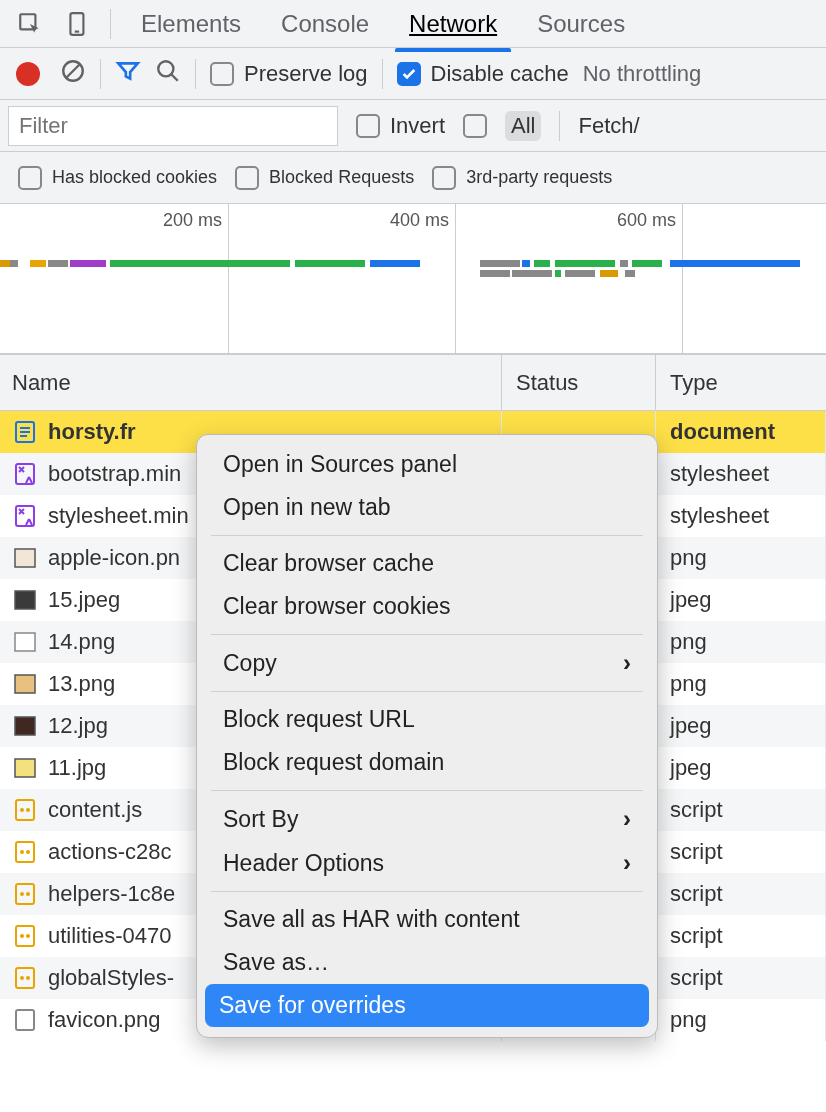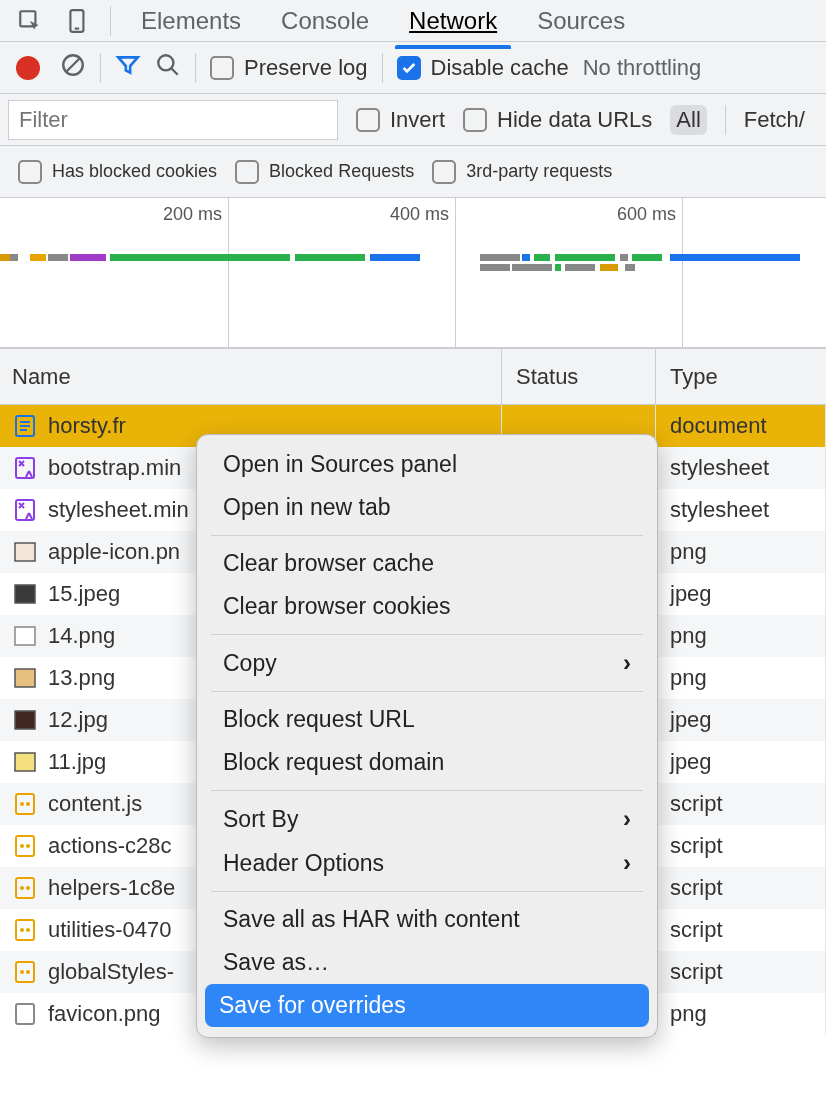--- a/index.html
+++ b/index.html
@@ -9,21 +9,21 @@
     color: #333;
     background: #fff;
     width: 826px;
     height: 1112px;
     overflow: hidden;
   }
   
   .tabrow {
     display: flex;
     align-items: center;
-    height: 42px;
+    height: 48px;
     background: #f1f3f4;
     border-bottom: 1px solid #cacdd1;
     padding-left: 8px;
     gap: 4px;
     font-size: 24px;
     color: #5f6368;
     white-space: nowrap;
   }
   .tabrow .icon-btn {
     width: 44px;
@@ -183,21 +183,21 @@
   .trow {
     display: flex;
     height: 42px;
     align-items: center;
     font-size: 22px;
     color: #333;
     border-bottom: 0;
   }
   .trow:nth-child(odd)  { background: #ffffff; }
   .trow:nth-child(even) { background: #f5f6f7; }
-  .trow.selected { background: #eab308; }
+  .trow.selected { background: #fde047; font-weight: bold; }
   .cell-name {
     width: 502px;
     padding-left: 14px;
     display: flex;
     align-items: center;
     gap: 12px;
     border-right: 1px solid #e3e5e8;
     height: 100%;
     white-space: nowrap;
     overflow: hidden;
@@ -327,21 +327,20 @@
 </div>
 
 <div class="filterrow">
   <input class="filter-input" placeholder="Filter" style="">
   <label class="chk">
     <span class="chkbox"></span>
     <span>Invert</span>
   </label>
   <label class="chk">
     <span class="chkbox"></span>
-    <span>Hide data URLs</span>
   </label>
   <span class="pill">All</span>
   <div class="tbar-divider"></div>
   <span>Fetch/</span>
 </div>
 
 <div class="filterrow2">
   <label class="chk">
     <span class="chkbox"></span>
     <span>Has blocked cookies</span>

